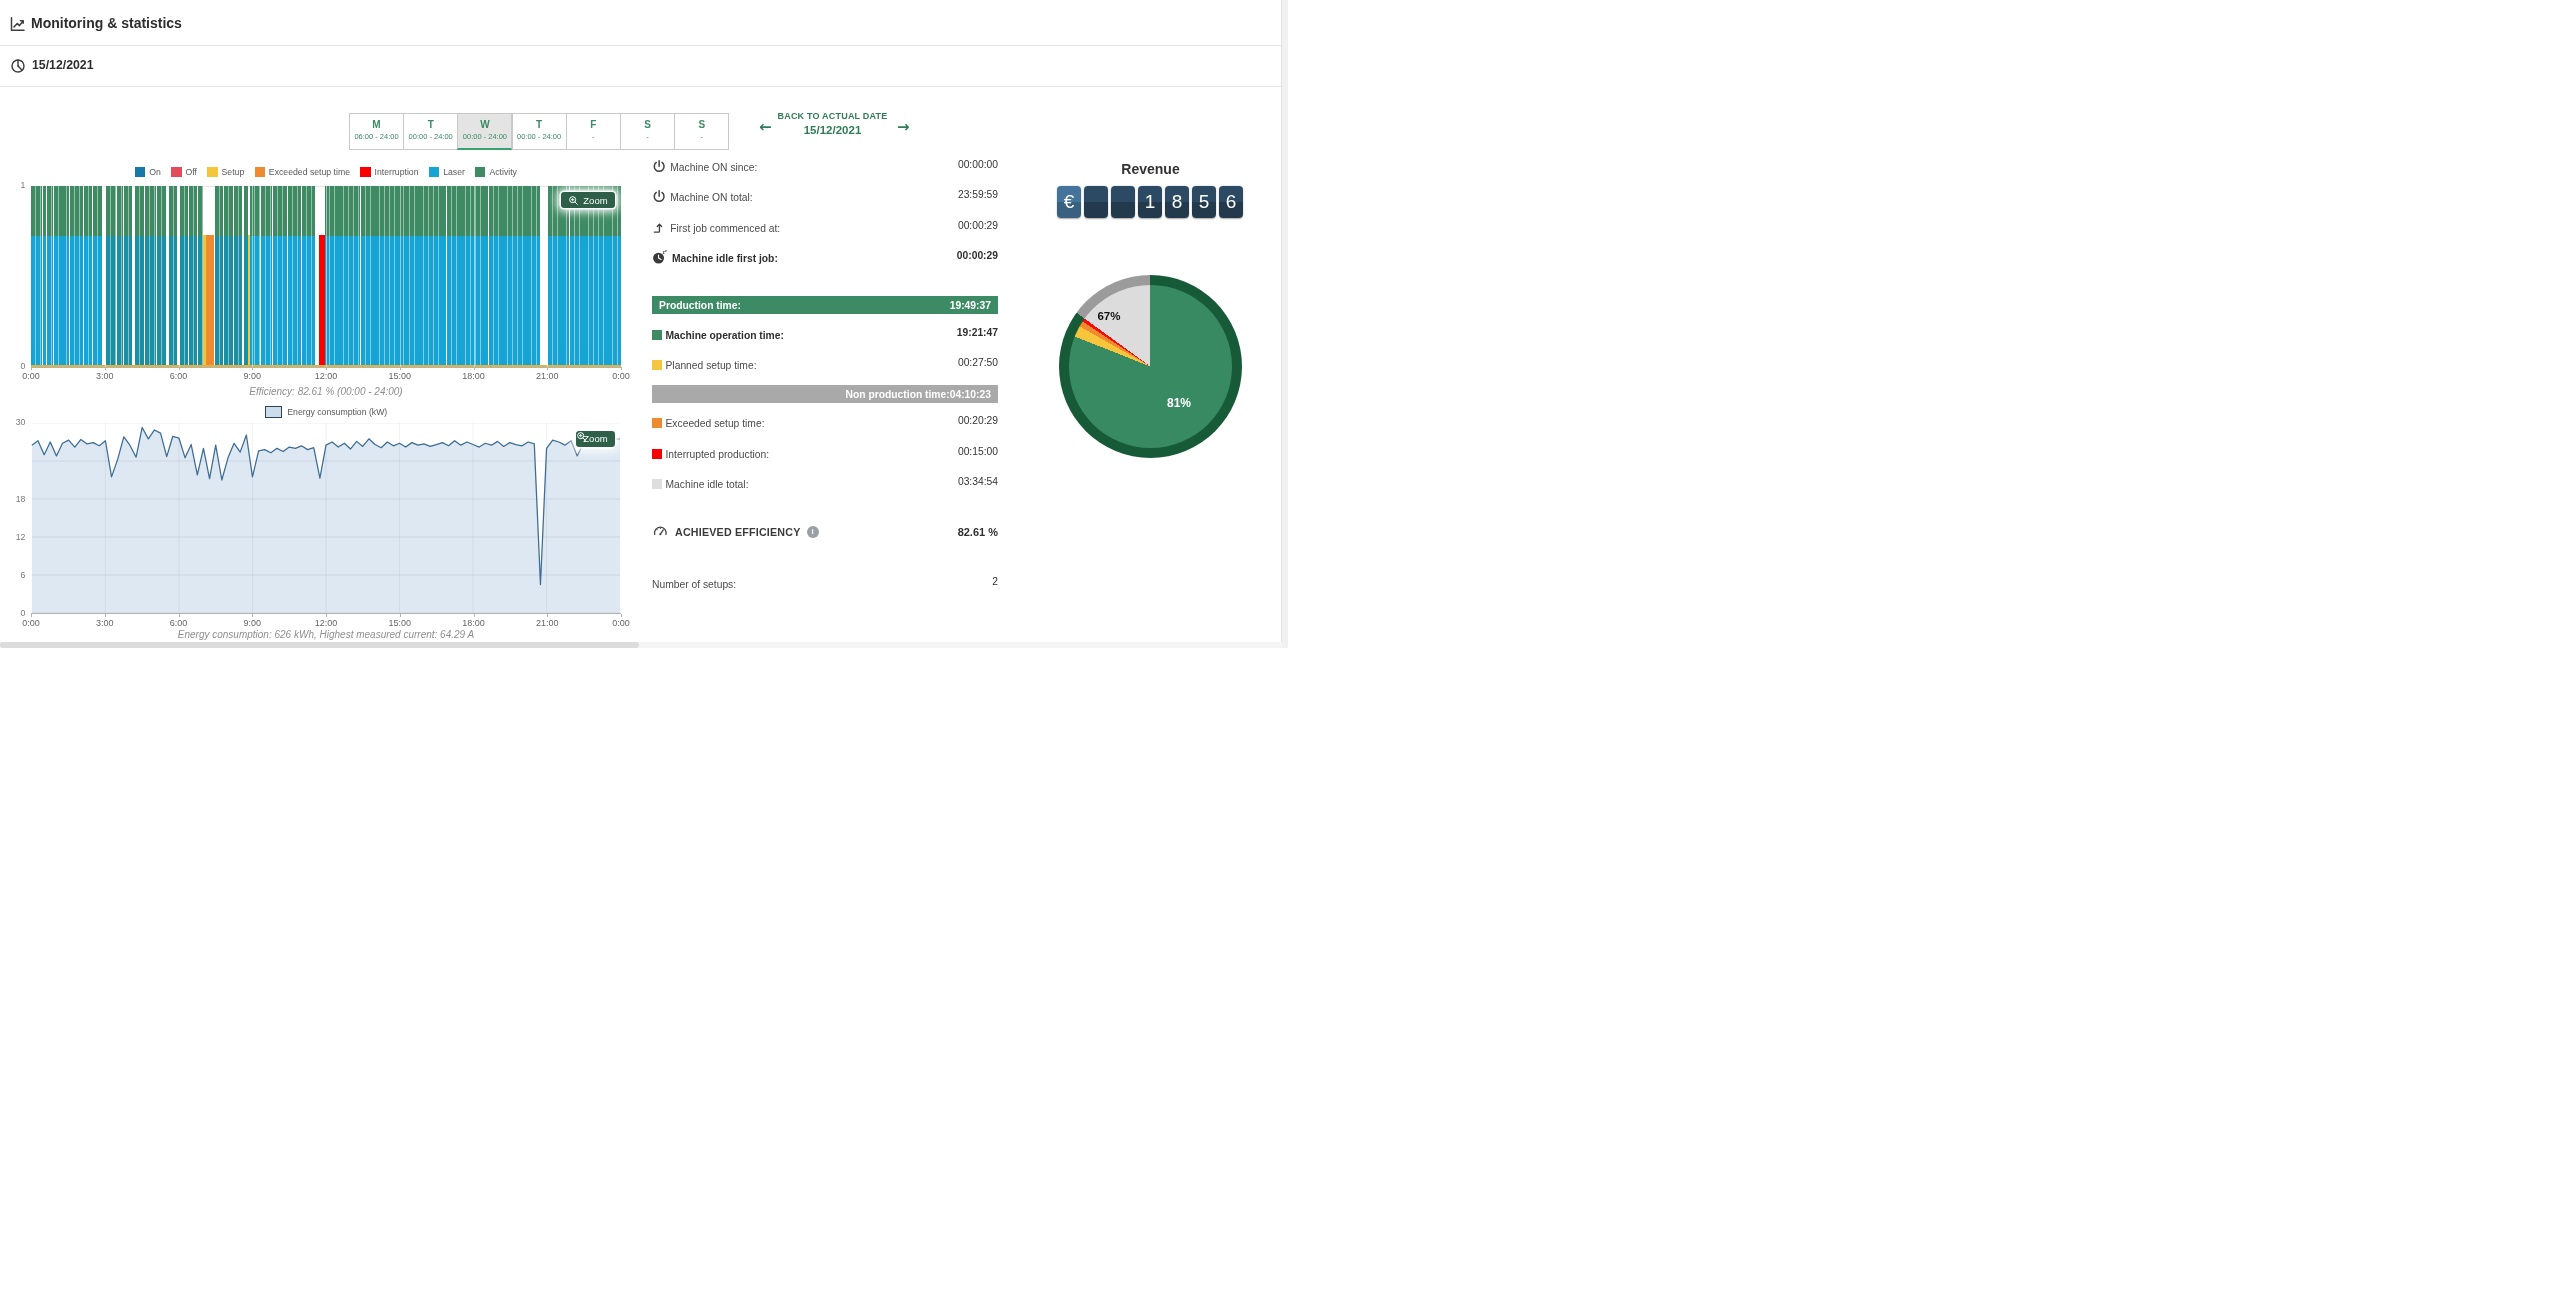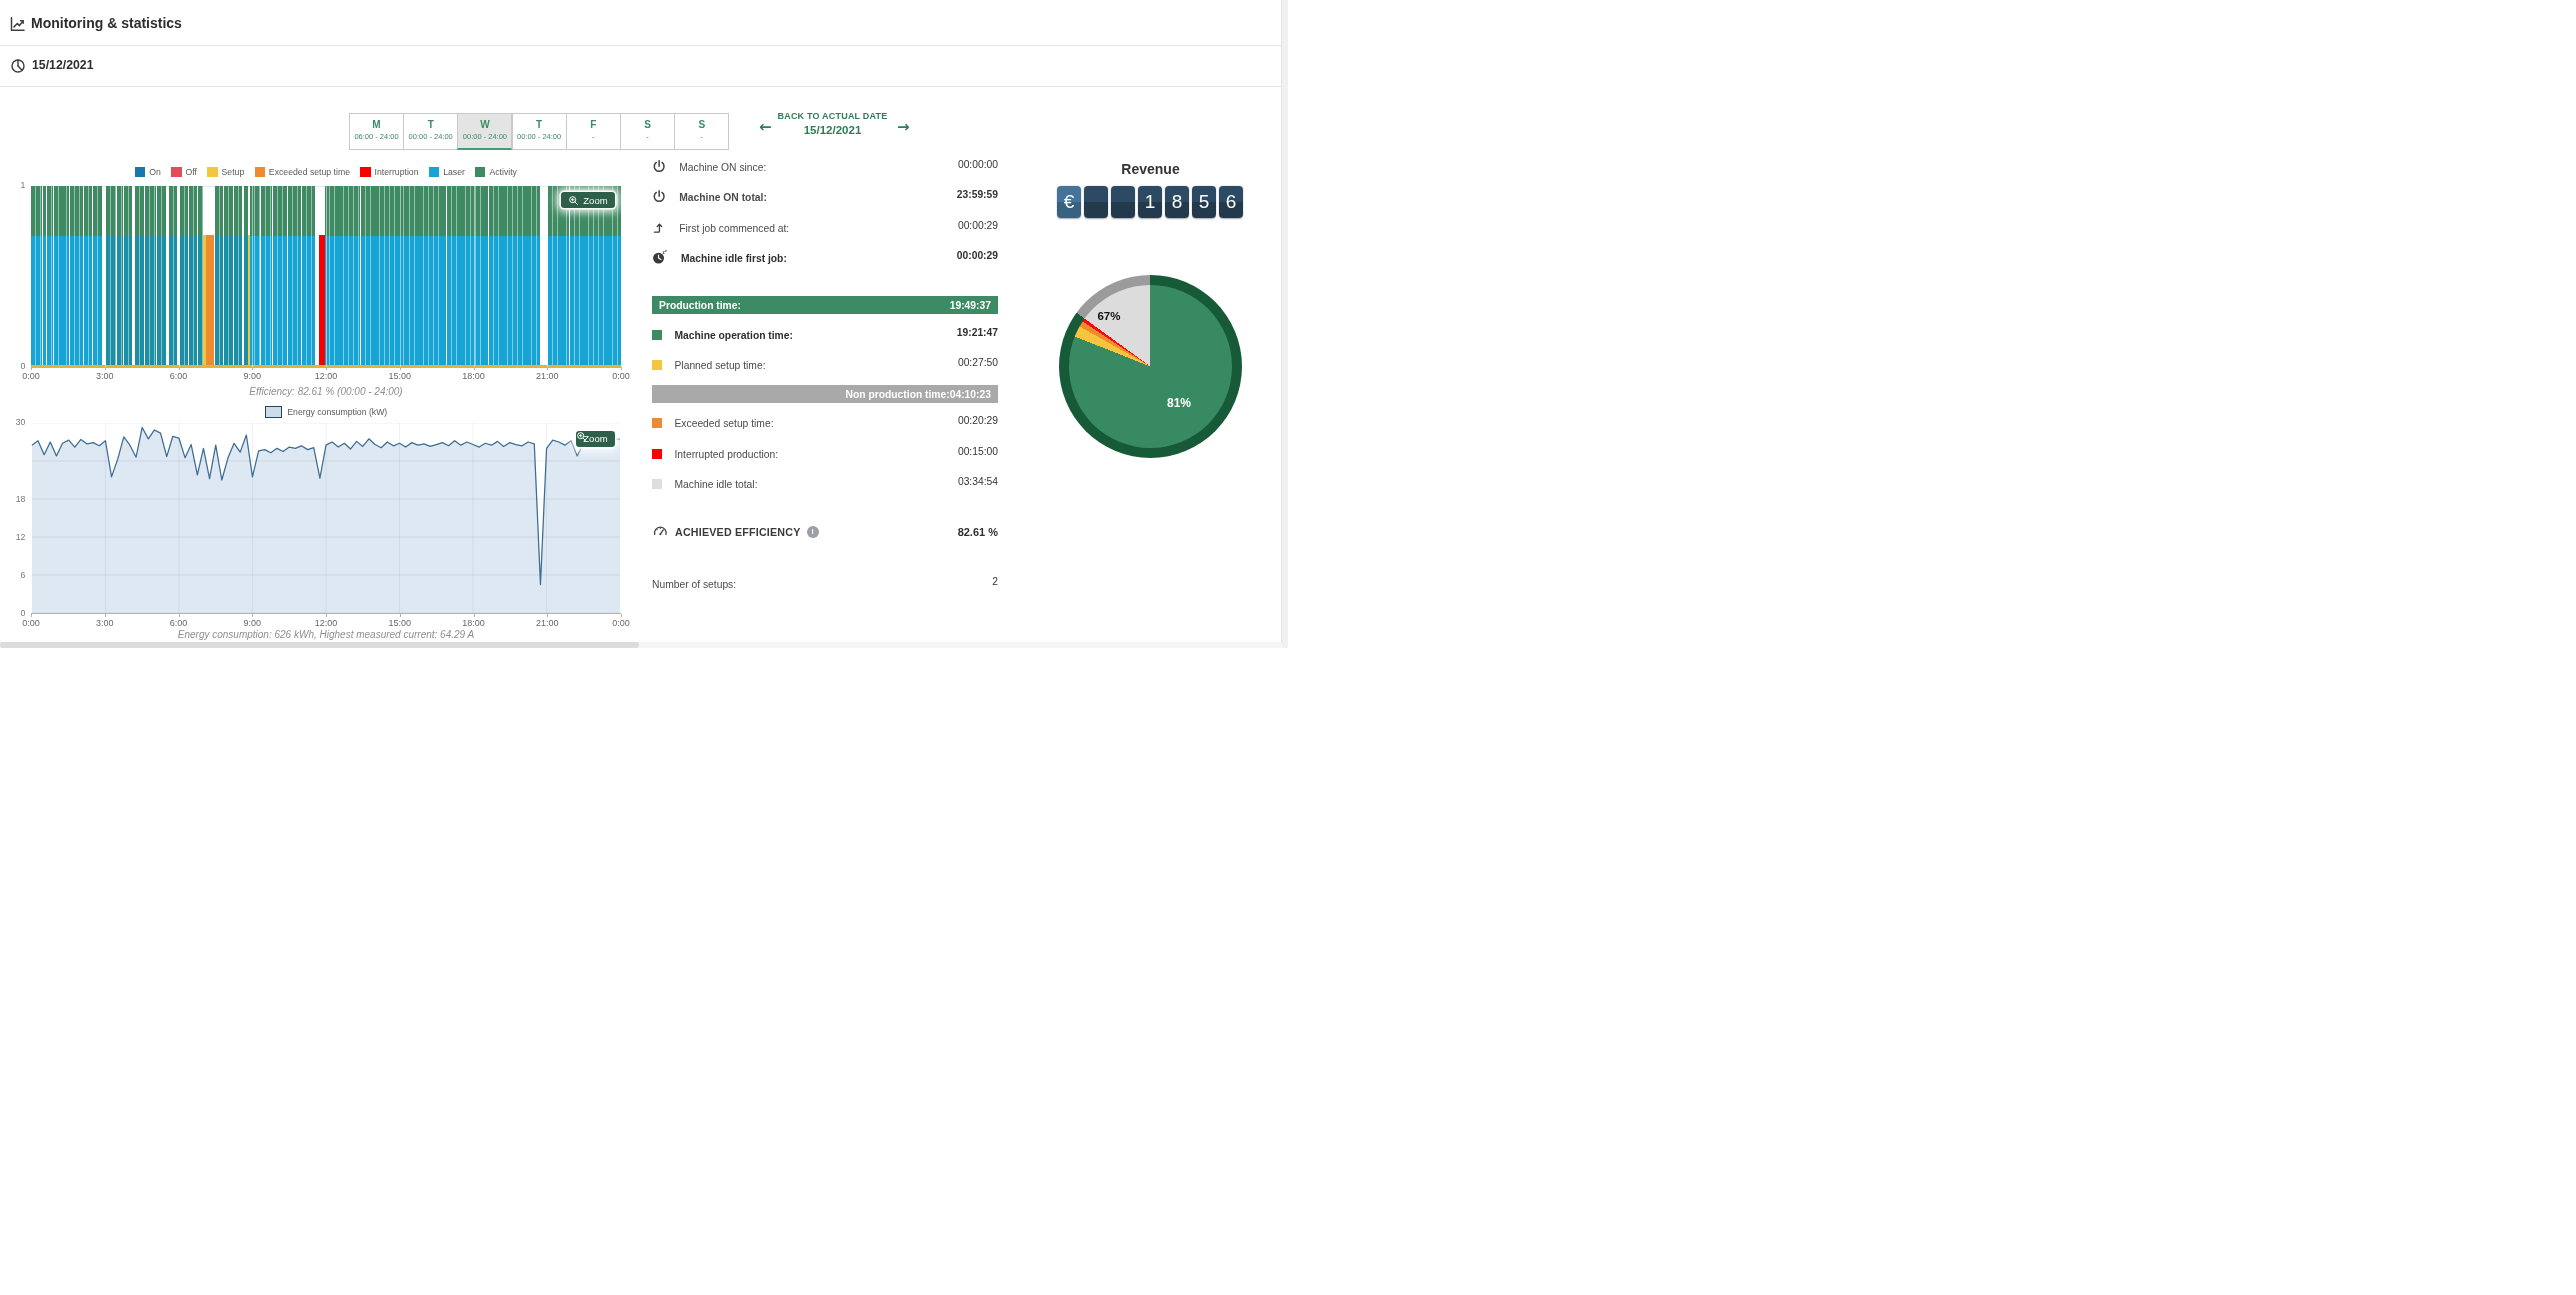--- a/index.html
+++ b/index.html
@@ -53,21 +53,21 @@
     box-shadow:0 0 0 1.6px rgba(255,255,255,.85),0 0 8px 4px rgba(255,255,255,.95);}
 
   
   .en-legend{position:absolute;left:31px;top:406px;width:590px;display:flex;justify-content:center;align-items:center;gap:5.6px;font-size:8.7px;color:#595959;cursor:pointer;}
   .en-swatch{width:15px;height:9.5px;background:#ccdceb;border:1.2px solid #2b4257;display:inline-block;}
   .en-plot{position:absolute;left:31px;top:423px;width:590px;height:190px;border-bottom:0.8px solid #b3b3b3;}
   .en-plot svg{position:absolute;left:0;top:0;}
 
   
   .srow{position:absolute;left:652px;width:346px;height:16px;display:flex;justify-content:space-between;align-items:center;font-size:10.3px;color:#4b4b4b;}
-  .srow .lab{display:flex;align-items:center;gap:13px;margin-top:6px;}
+  .srow .lab{display:flex;align-items:center;gap:4px;margin-top:6px;}
   .srow .val{color:#333;}
   .srow.bold .lab,.srow.bold .val{font-weight:700;color:#2f2f2f;}
   .sq{width:9.5px;height:9.5px;display:inline-block;}
   .sbar{position:absolute;left:652px;width:346px;height:18px;color:#fff;font-size:10.3px;font-weight:700;display:flex;justify-content:space-between;align-items:center;padding:0;box-sizing:border-box;}
   .sbar .lab{padding-left:7.1px;}
   .sbar .val{padding-right:7.1px;}
   .efflab{font-weight:700;font-size:10.7px;color:#3a3a3a;letter-spacing:0.2px;display:flex;align-items:center;gap:6.3px;}
   .effval{font-weight:700;font-size:11px;color:#2f2f2f;}
   .ibadge{width:12px;height:12px;border-radius:50%;background:#9aa0a6;color:#fff;font-size:8px;font-weight:700;display:inline-flex;align-items:center;justify-content:center;cursor:pointer;}
 
@@ -448,21 +448,21 @@
   <div class="srow" style="top:156px;">
     <span class="lab">
         <span><svg width="14.3" height="14.3" viewBox="0 0 24 24">
             <path d="M12 3v9" stroke="#3f3f3f" stroke-width="2.5" stroke-linecap="round" fill="none"></path>
             <path d="M7.2 5.8a8.2 8.2 0 1 0 9.6 0" stroke="#3f3f3f" stroke-width="2.5" stroke-linecap="round" fill="none"></path>
           </svg></span>
       <span>Machine ON since:</span>
       </span>
     <span class="val">00:00:00</span>
   </div>
-  <div class="srow" style="top:186px;font-weight:bold;">
+  <div class="srow" style="top:186px;">
     <span class="lab">
         <span><svg width="14.3" height="14.3" viewBox="0 0 24 24">
             <path d="M12 3v9" stroke="#3f3f3f" stroke-width="2.5" stroke-linecap="round" fill="none"></path>
             <path d="M7.2 5.8a8.2 8.2 0 1 0 9.6 0" stroke="#3f3f3f" stroke-width="2.5" stroke-linecap="round" fill="none"></path>
           </svg></span>
       <span>Machine ON total:</span>
       </span>
     <span class="val">23:59:59</span>
   </div>
   <div class="srow" style="top:217px;">

